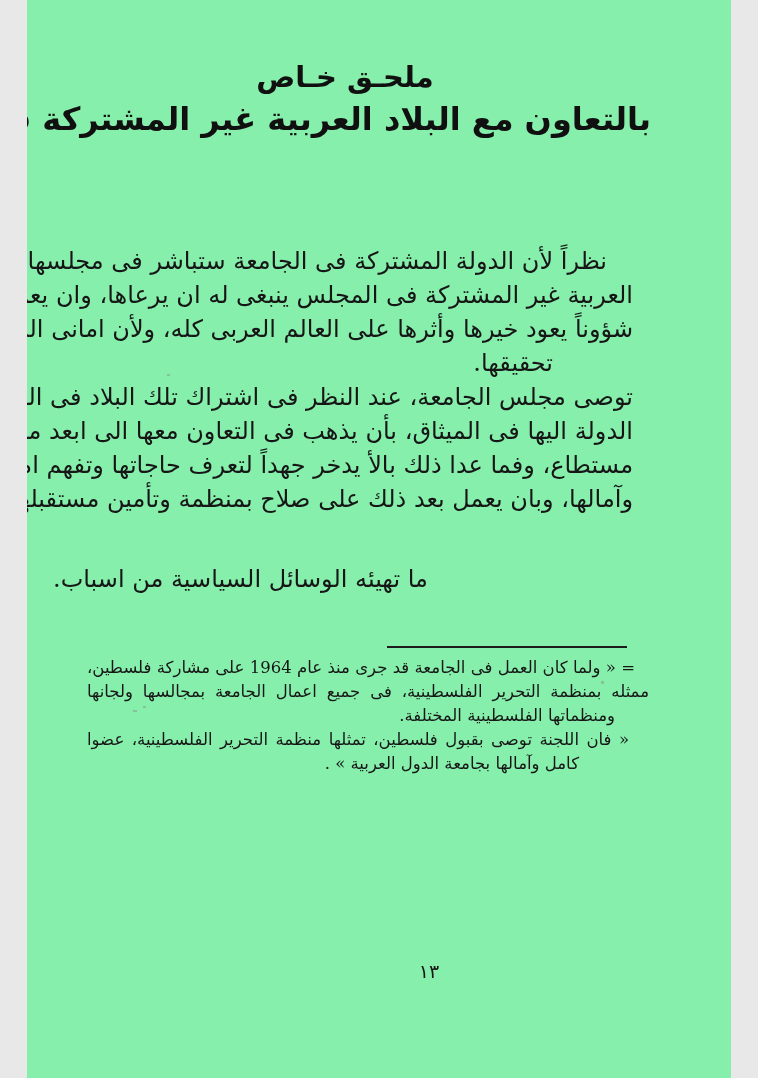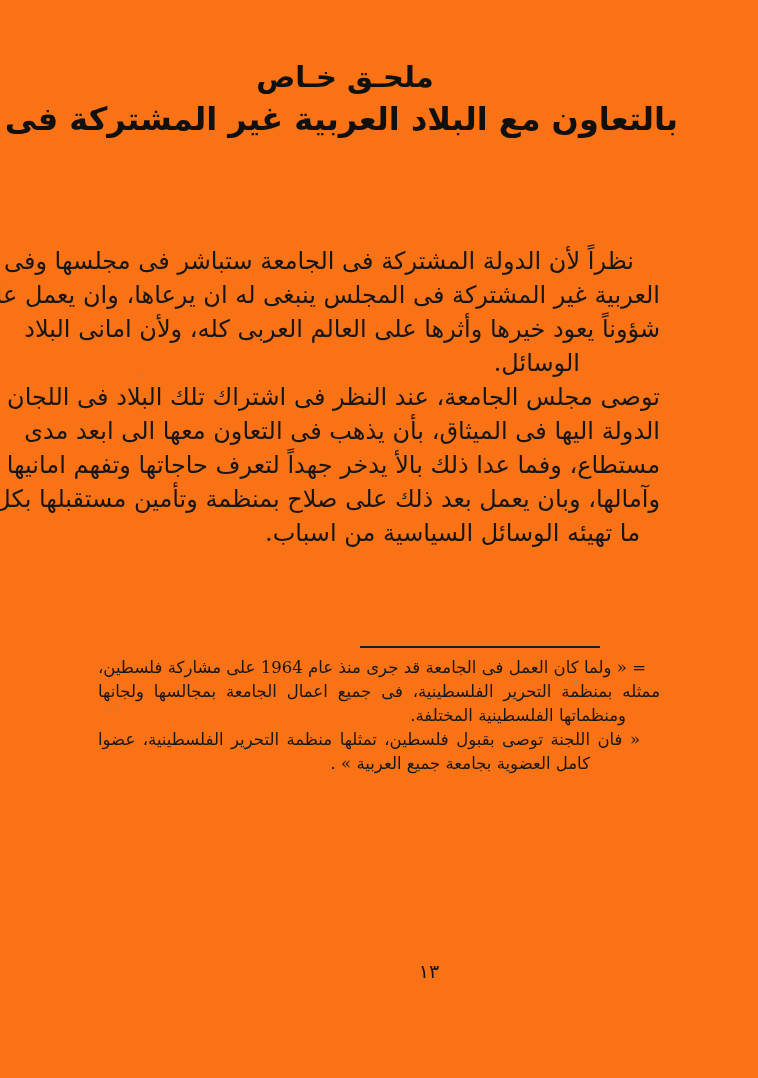--- a/index.html
+++ b/index.html
@@ -1,21 +1,21 @@
 <!DOCTYPE html>
 <html lang="ar"><head>
 <meta charset="utf-8">
 <style>
   html, body { margin: 0; padding: 0; background: #e8e8e8; }
   .page {
     position: relative;
-    width: 758px;
+    width: 704px;
     height: 1078px;
     margin: 0 auto;
-    background: #f97316;
+    background: #86efac;
     color: #161616;
     font-family: "DejaVu Serif", "DejaVu Sans", serif;
     overflow: hidden;
     direction: rtl;
     text-decoration: underline;
   }
 
   
   .title-block {
     position: absolute;
@@ -41,35 +41,35 @@
     font-size: 24px;
   }
   .bline {
     height: 34px;
     line-height: 34px;
     white-space: nowrap;
   }
   .just { text-align: justify; text-align-last: justify; }
   .indent { padding-right: 26px; }
   .p1-last { text-align: right; padding-right: 80px; }
-  .p2-last { text-align: right; transform: translateX(-20px); }
+  .p2-last { text-align: left; transform: translateX(-20px); margin-top: 46px; }
 
   
   .footnote-rule {
     position: absolute;
     top: 646px;
     left: 360px;
     width: 240px;
     height: 2px;
     background: #1c1c1c;
   }
   .footnote {
     position: absolute;
     top: 656px;
-    right: 98px;
+    right: 82px;
     width: 562px;
     font-size: 16.5px;
   }
   .fline {
     height: 24px;
     line-height: 24px;
     white-space: nowrap;
   }
   .f1 { padding-right: 14px; }
   .f3 { text-align: right; padding-right: 34px; }
@@ -104,39 +104,39 @@
   <header class="title-block">
     <div class="title-line t1">ملحـق خـاص</div>
     <div class="title-line t2">بالتعاون مع البلاد العربية غير المشتركة فى</div>
   </header>
 
   <section class="body-text">
     <div class="para">
       <div class="bline just indent">نظراً لأن الدولة المشتركة فى الجامعة ستباشر فى مجلسها وفى لجانها</div>
       <div class="bline just">العربية غير المشتركة فى المجلس ينبغى له ان يرعاها، وان يعمل على</div>
       <div class="bline just">شؤوناً يعود خيرها وأثرها على العالم العربى كله، ولأن امانى البلاد</div>
-      <div class="bline p1-last">الوسائل.</div>
+      <div class="bline p1-last">تحقيقها.</div>
     </div>
     <div class="para">
       <div class="bline just">توصى مجلس الجامعة، عند النظر فى اشتراك تلك البلاد فى اللجان</div>
       <div class="bline just">الدولة اليها فى الميثاق، بأن يذهب فى التعاون معها الى ابعد مدى</div>
       <div class="bline just">مستطاع، وفما عدا ذلك بالأ يدخر جهداً لتعرف حاجاتها وتفهم امانيها</div>
       <div class="bline just">وآمالها، وبان يعمل بعد ذلك على صلاح بمنظمة وتأمين مستقبلها بكل</div>
       <div class="bline p2-last">ما تهيئه الوسائل السياسية من اسباب.</div>
     </div>
   </section>
 
   <div class="footnote-rule"></div>
 
   <section class="footnote">
     <div class="fline just f1">= « ولما كان العمل فى الجامعة قد جرى منذ عام 1964 على مشاركة فلسطين،</div>
     <div class="fline just">ممثله بمنظمة التحرير الفلسطينية، فى جميع اعمال الجامعة بمجالسها ولجانها</div>
     <div class="fline f3">ومنظماتها الفلسطينية المختلفة.</div>
     <div class="fline just f4">« فان اللجنة توصى بقبول فلسطين، تمثلها منظمة التحرير الفلسطينية، عضوا</div>
-    <div class="fline f5">كامل العضوية بجامعة جميع العربية » .</div>
+    <div class="fline f5">كامل وآمالها بجامعة الدول العربية » .</div>
   </section>
 
   <div class="page-number">١٣</div>
 
   <div class="speck sp1"></div>
   <div class="speck sp2"></div>
   <div class="speck sp3"></div>
   <div class="speck sp4"></div>
 
 </div>

